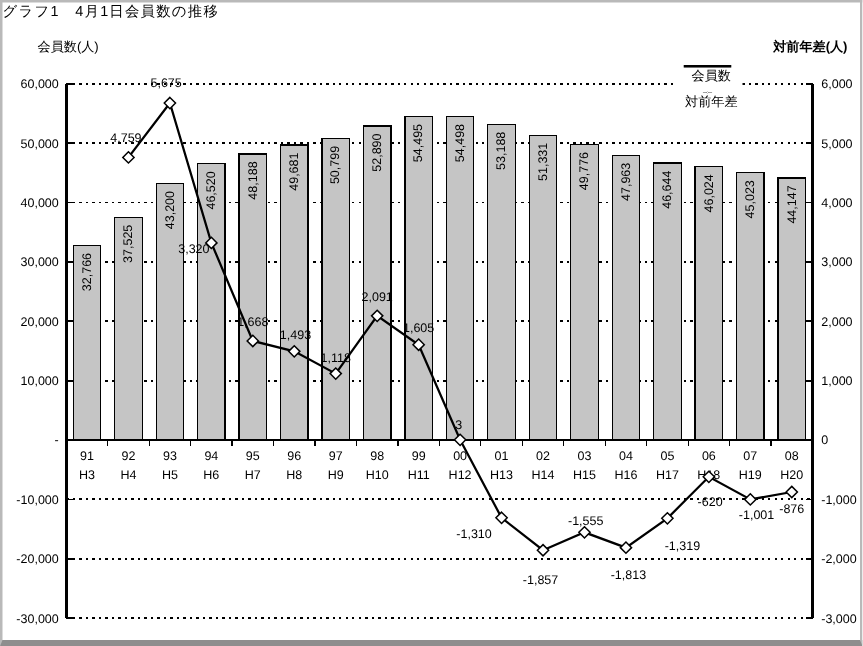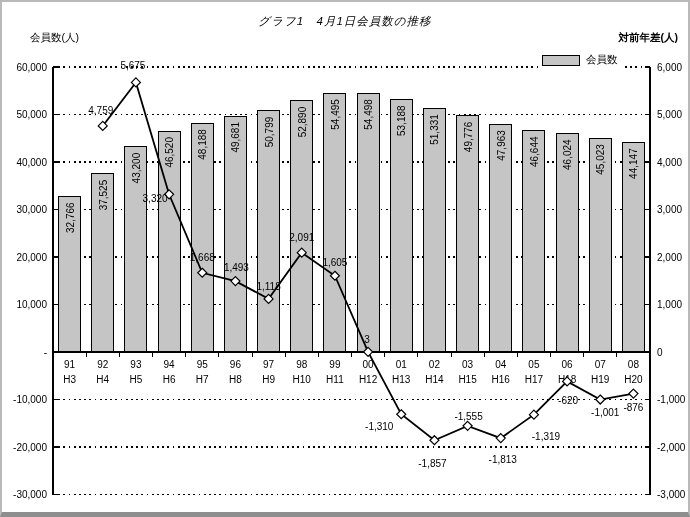--- a/index.html
+++ b/index.html
@@ -3,30 +3,30 @@
 <meta charset="utf-8">
 <style>
   html,body{margin:0;padding:0;background:#fff;}
   #win{
     position:relative;width:690px;height:517px;box-sizing:border-box;
     background:#fff;border:2px solid #b9b9b9;border-bottom:5px solid #8e8e8e;
     font-family:"Liberation Sans","DejaVu Sans",sans-serif;color:#000;overflow:hidden;
   }
   #plot{position:absolute;left:0;top:0;}
   .chart-title{
-    position:absolute;top:12px;left:0;right:0;text-align:center;
-    font-size:11.5px;letter-spacing:1px;font-style:italic;
+    position:absolute;top:0;left:0;right:0;
+    font-size:11.5px;letter-spacing:1px;
   }
   .axis-title{position:absolute;top:29px;font-size:10.5px;}
   .axis-title.left{left:28px;text-align:right;}
   .axis-title.right{right:10px;font-weight:bold;}
   .legend{
     position:absolute;left:538px;top:48px;background:#fff;padding:2px 4px 2px 2px;
   }
-  .legend-row{display:flex;align-items:center;height:16px;margin-bottom:5px;}
+  .legend-row{display:flex;align-items:center;height:16px;margin-bottom:5px;flex-direction:column;}
   .legend-label{font-size:10.5px;margin-left:6px;white-space:nowrap;}
   .swatch-bar{display:inline-block;width:36px;height:9px;background:#c5c5c5;border:1px solid #000;}
   .swatch-line{display:inline-block;}
   svg text{font-family:"Liberation Sans","DejaVu Sans",sans-serif;fill:#000;}
 </style>
 </head>
 <body>
 
 <div id="win">
   <svg id="plot" width="690" height="517" viewBox="0 0 690 517">
@@ -210,14 +210,21 @@
       <text x="631.4166666666666" y="408.61" text-anchor="middle" font-size="10">-876</text>
     </svg>
   <div class="chart-title">グラフ1　4月1日会員数の推移</div>
   <div class="axis-title left">会員数(人)</div>
   <div class="axis-title right">対前年差(人)</div>
   <div class="legend">
     <div class="legend-row">
       <span class="swatch-bar"></span>
       <span class="legend-label">会員数</span>
     </div>
+    <div class="legend-row">
+      <svg class="swatch-line" width="44" height="12" viewBox="0 0 44 12">
+        <line x1="0" y1="6" x2="44" y2="6" stroke="#000" stroke-width="1.8"></line>
+        <path d="M22 1 L27 6 L22 11 L17 6 Z" fill="#fff" stroke="#000" stroke-width="1.2"></path>
+      </svg>
+      <span class="legend-label">対前年差</span>
+    </div>
   </div>
 </div>
 
 </body></html>

